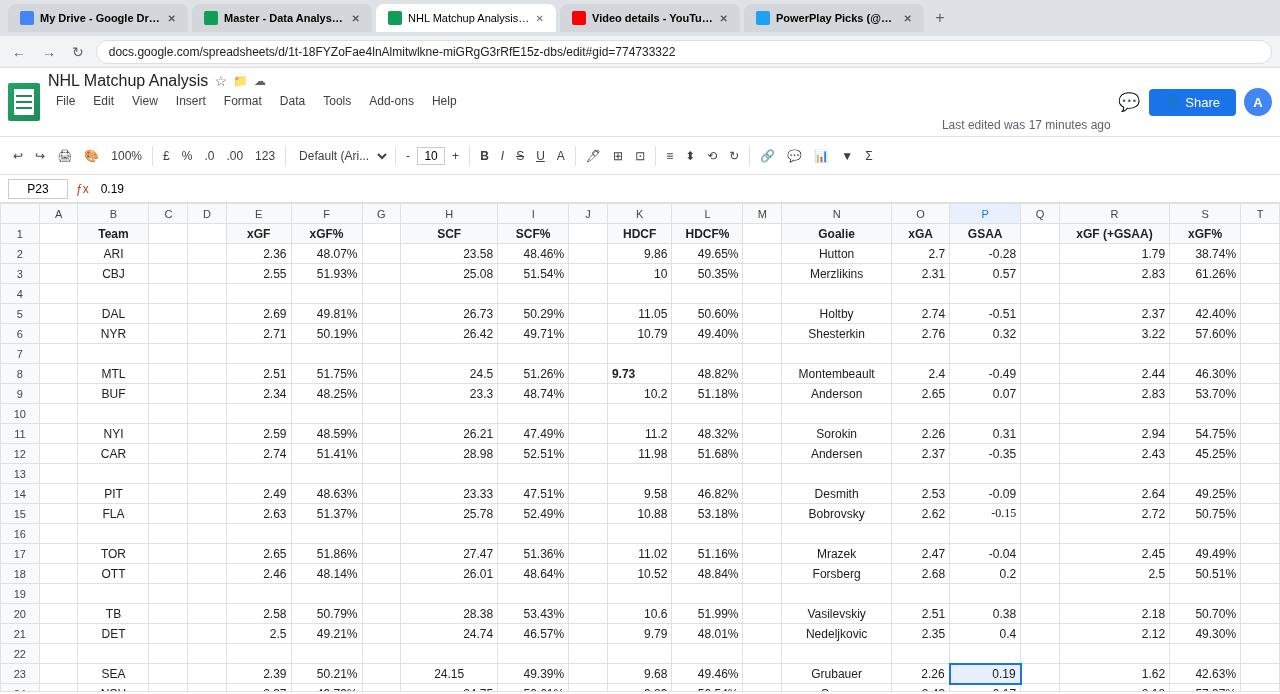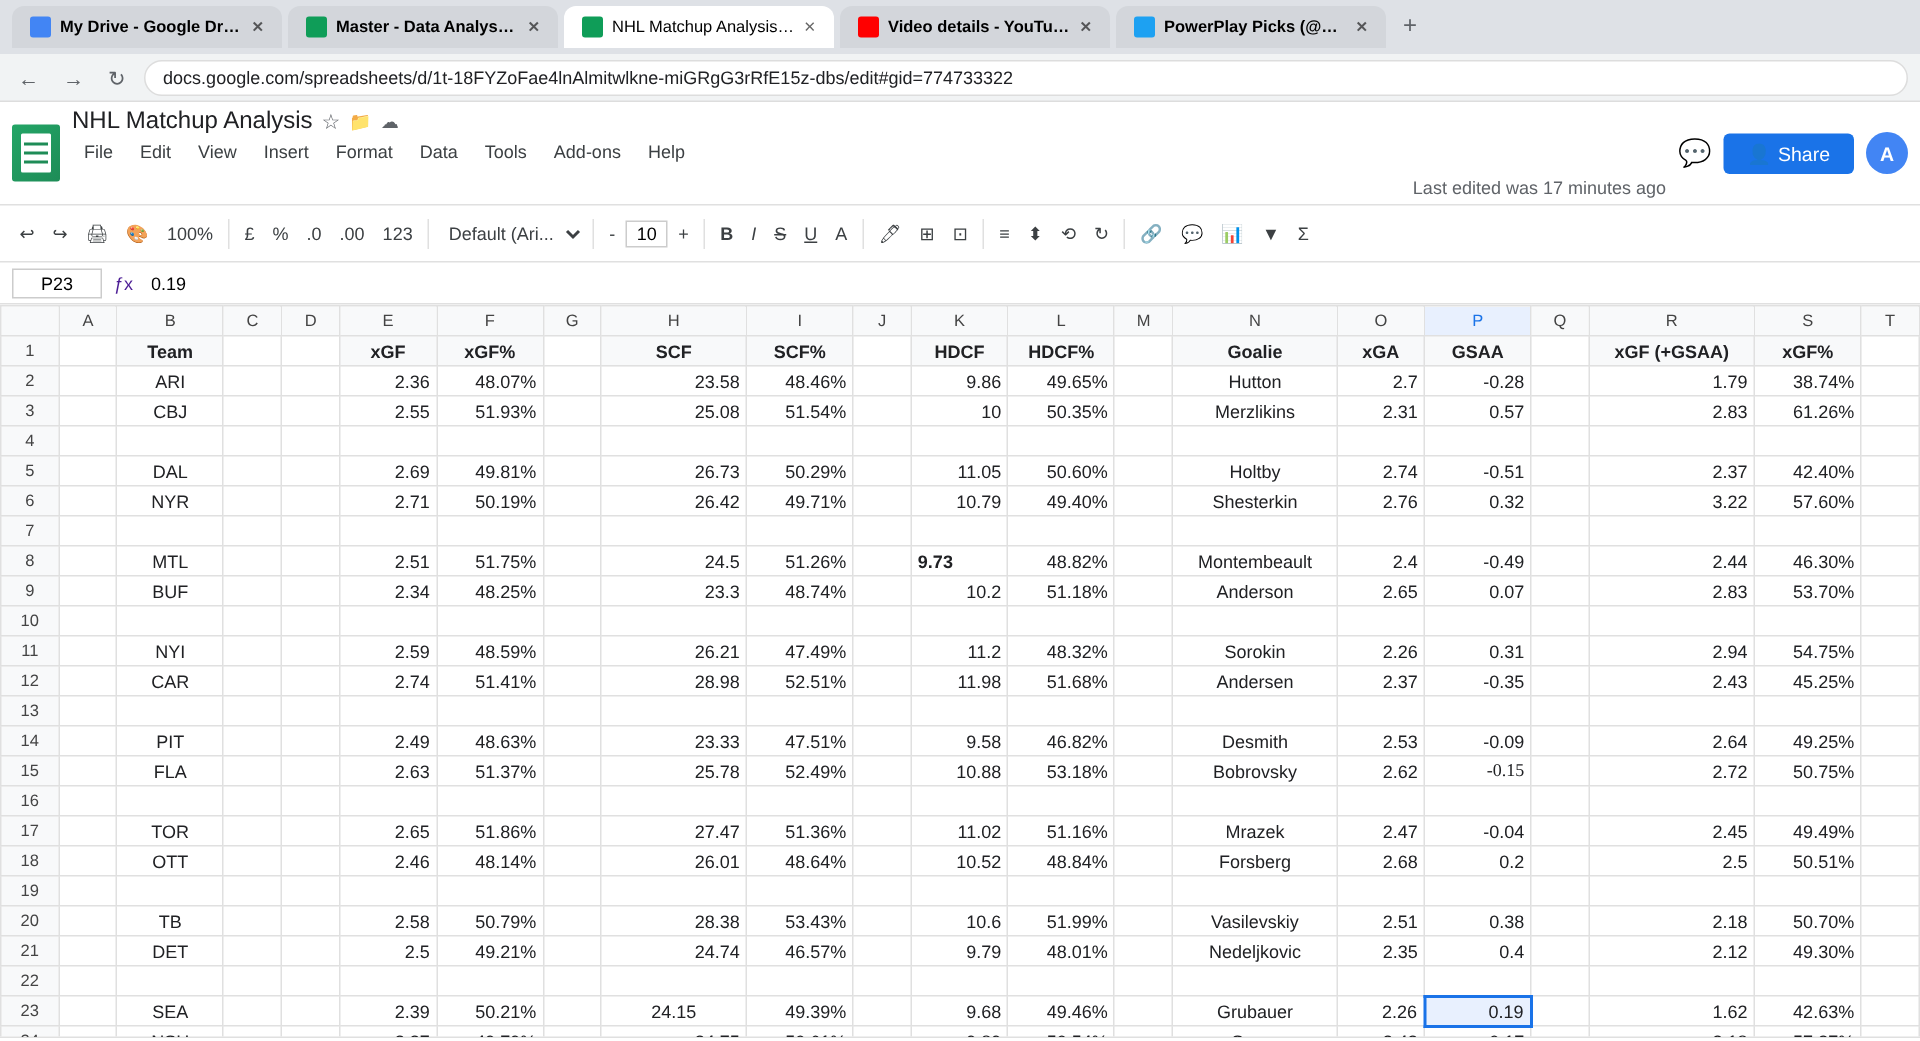--- a/index.html
+++ b/index.html
@@ -179,21 +179,21 @@
   <div class="toolbar-sep"></div>
   <span class="toolbar-btn">🔗</span>
   <span class="toolbar-btn">💬</span>
   <span class="toolbar-btn">📊</span>
   <span class="toolbar-btn">▼</span>
   <span class="toolbar-btn">Σ</span>
 </div>
 
 <div class="formula-bar">
   <input type="text" class="cell-ref" value="P23" style="">
-  <span style="color:#4c1d95;font-size:12px;">ƒx</span>
+  <span style="color:#c2410c;font-size:12px;">ƒx</span>
   <input type="text" class="formula-input" value="0.19" style="">
 </div>
 
 <div style="overflow:auto;height:488px;">
   <table>
     <thead>
       <tr>
         <th class="row-header col-A"></th>
         <th style="width:30px;">A</th>
         <th style="width:55px;">B</th>

